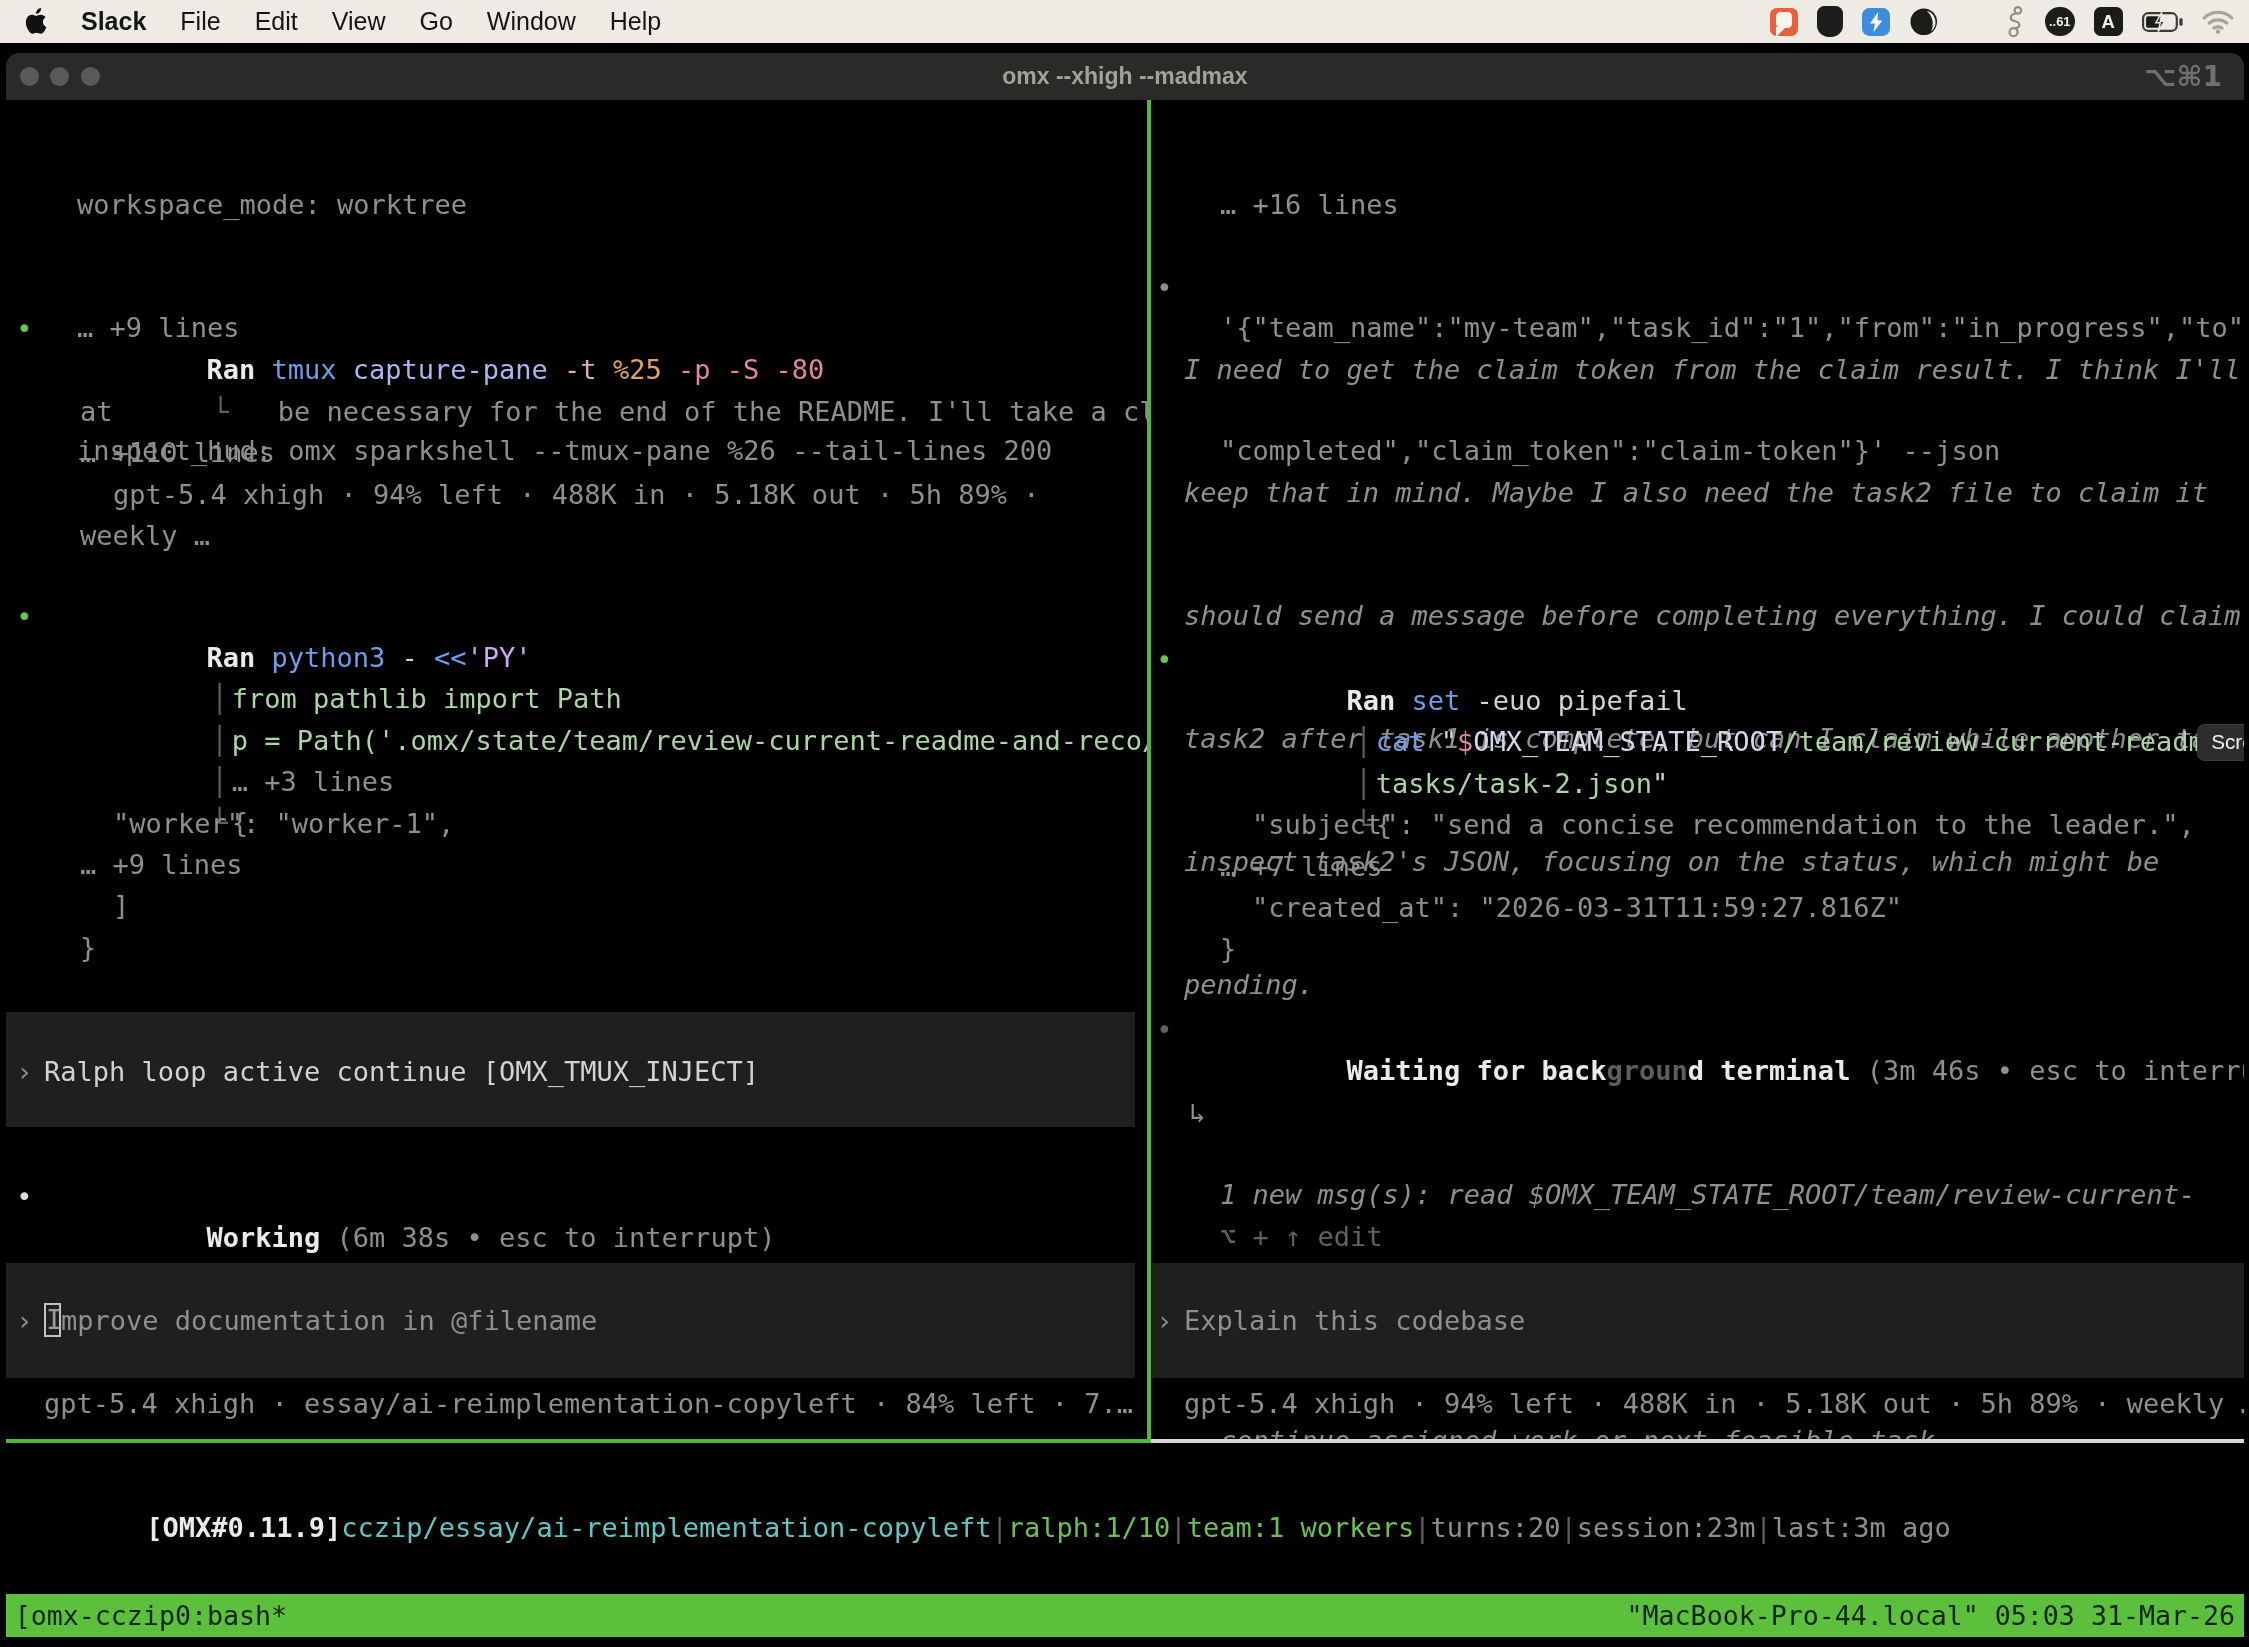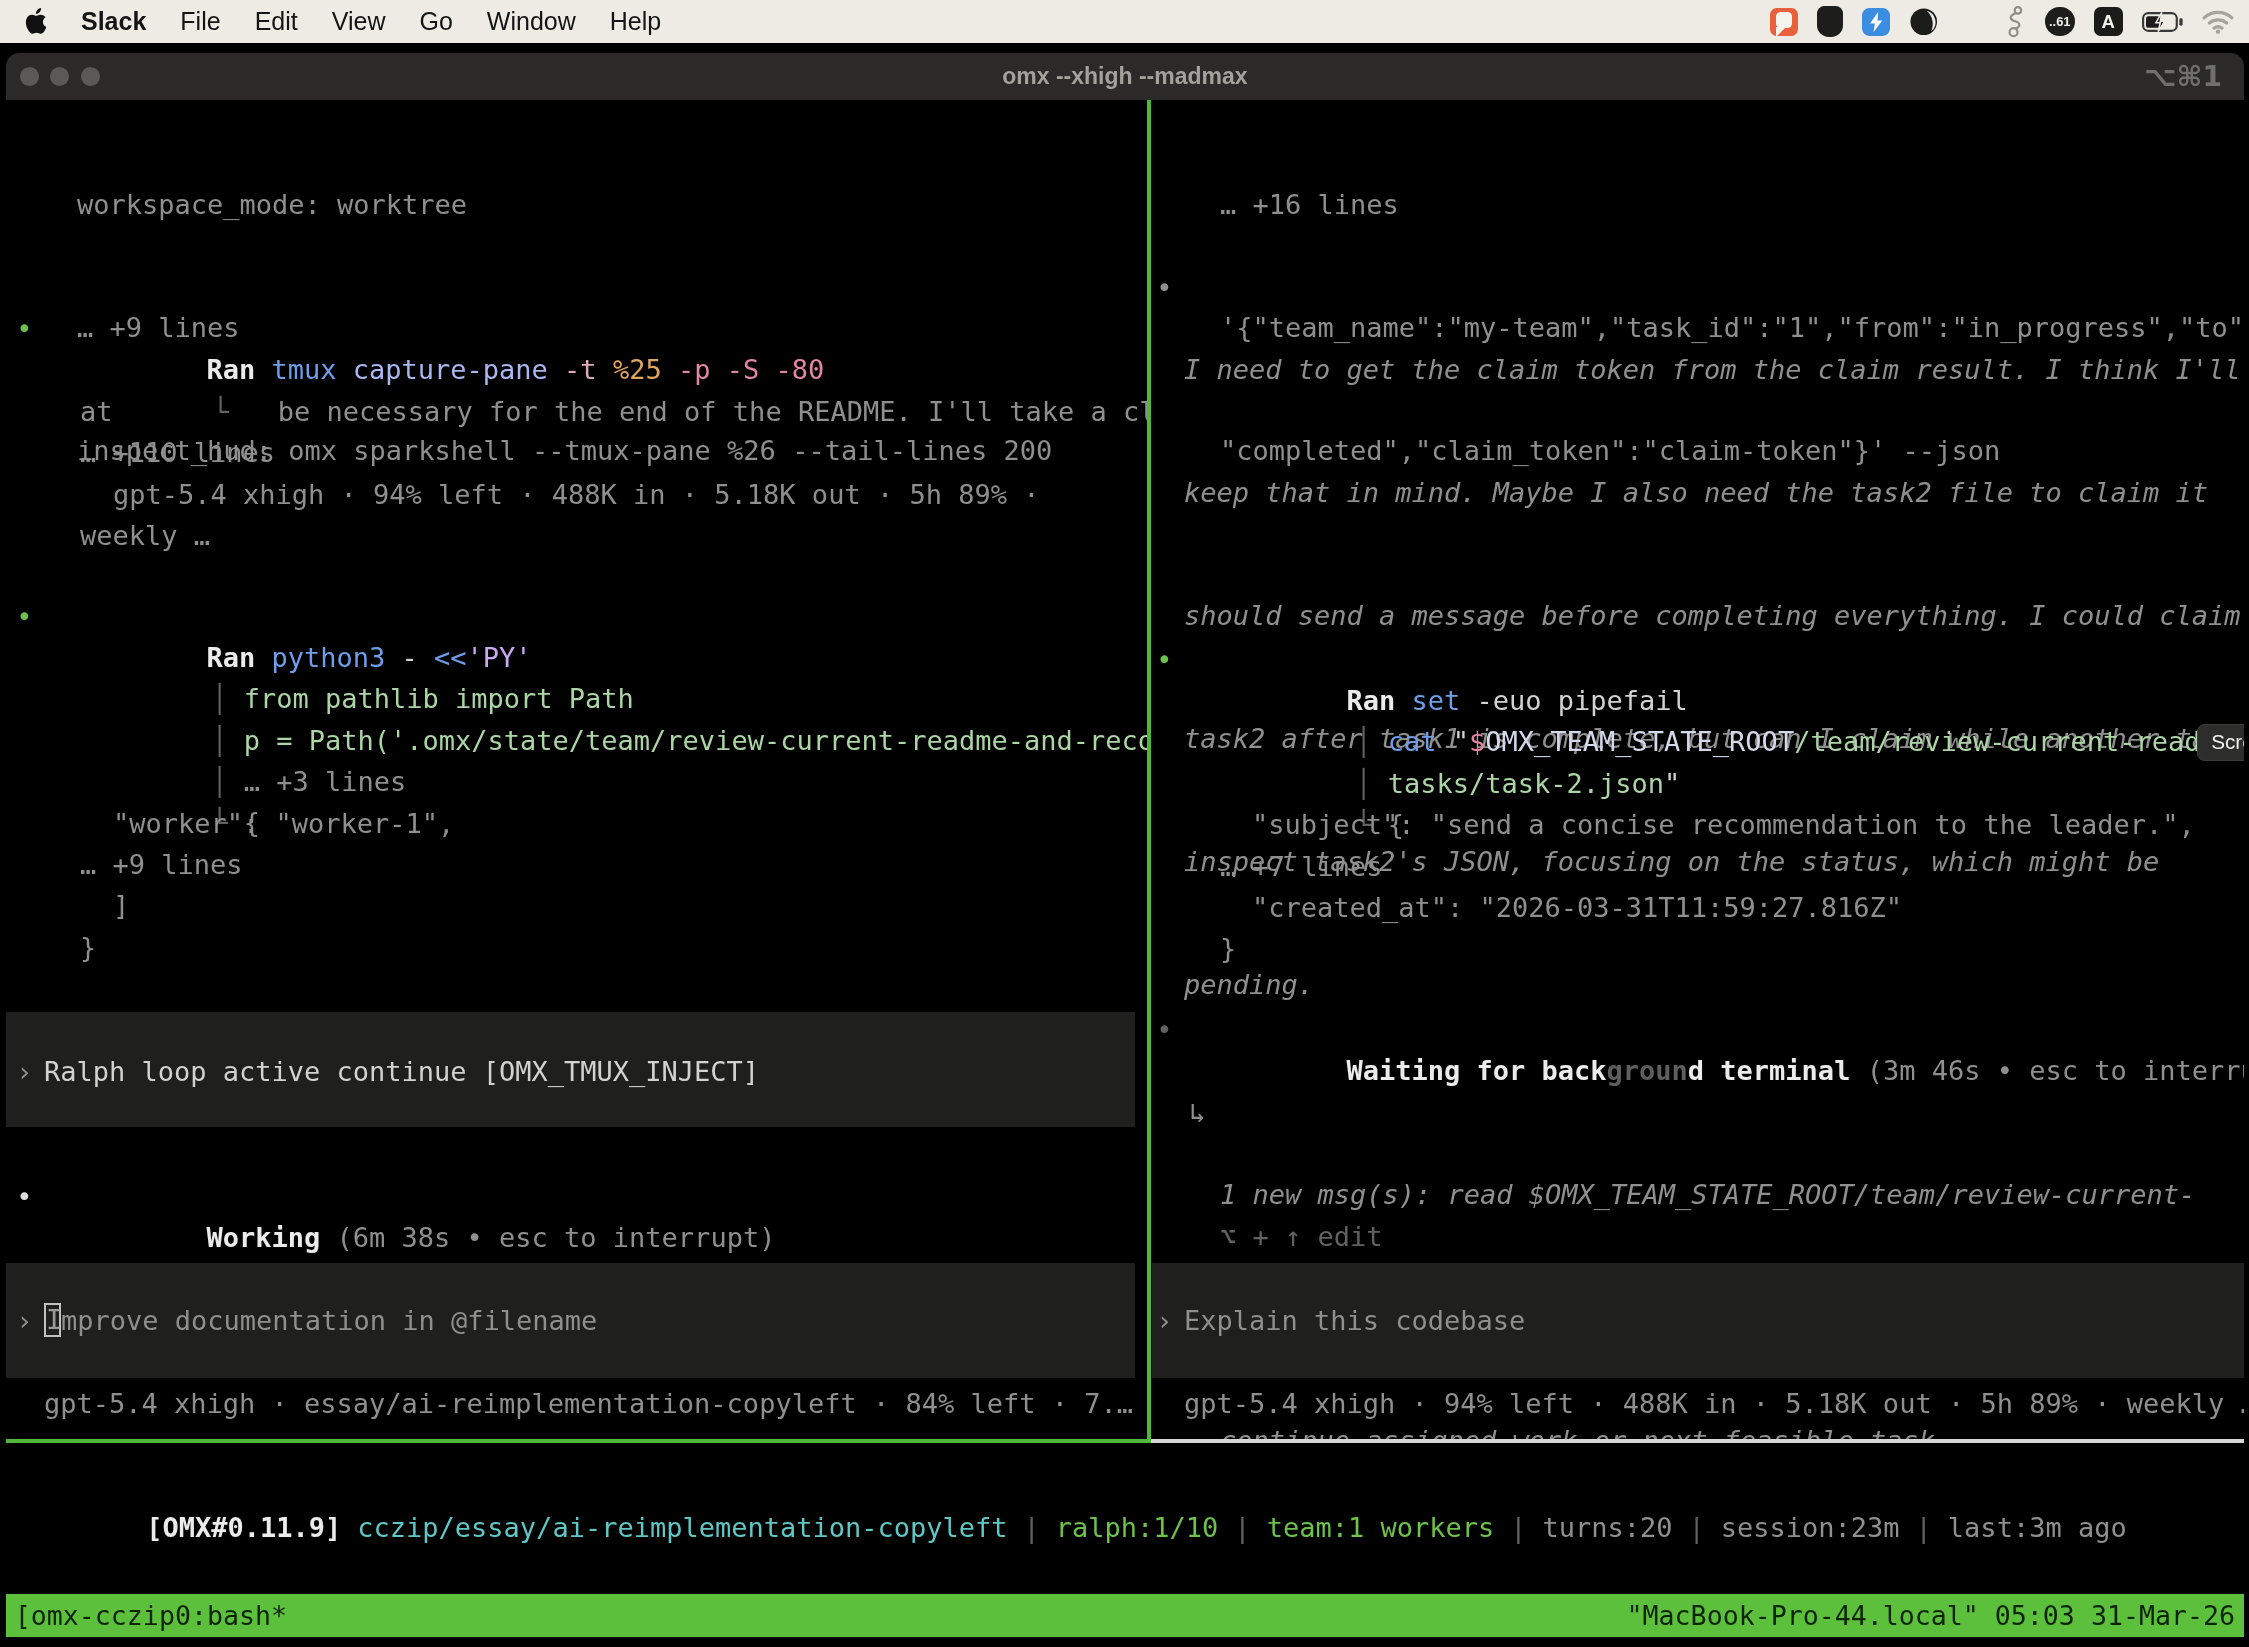--- a/index.html
+++ b/index.html
@@ -46,31 +46,31 @@
   .pane{position:absolute;top:0;height:1343px;overflow:hidden;}
   .ln{position:absolute;white-space:pre;}
   .band{position:absolute;background:#1f1f1e;}
   
   .gray{color:#8f8f8f;} .dim{color:#616161;} .ltgray{color:#d2d2d2;} .white{color:#ebebeb;}
   .blue{color:#6e9eea;} .lav{color:#aab6f0;} .pinkl{color:#dfaab8;} .orange{color:#dfa45f;}
   .rose{color:#e2879f;} .purple{color:#c9aaf0;} .green{color:#abd5a4;} .varw{color:#d4d8ea;}
   .cyan{color:#5fc7c5;} .sgreen{color:#6cc24a;} .shim{color:#5e5e5e;}
   .b{font-weight:bold;} .it{font-style:italic;}
   .bullet-g{color:#6cc24a;} .bullet-w{color:#dcdcdc;}
-  .m1{margin-left:16px;text-align:center;} .m3{margin-left:49px;}
+  .m1{margin-left:4px;text-align:center;} .m3{margin-left:49px;}
   .cursor{position:absolute;width:17px;height:34px;border:2.2px solid #c2c2c2;box-sizing:border-box;
           color:#9a9a9a;font-size:27px;line-height:29.5px;text-align:center;}
   .vline{position:absolute;top:0;width:3.7px;height:1343px;background:#4fb83a;}
   .hline-g{position:absolute;top:1339px;height:3.7px;background:#4fb83a;}
   .hline-w{position:absolute;top:1339px;height:3.7px;background:#d6d6d6;}
   .tooltip{position:absolute;background:#2d2d2c;border:0.7px solid #3d3d3c;border-radius:7.4px;
            color:#f0f0f0;font-family:"Liberation Sans",sans-serif;font-size:20.7px;
            height:35px;line-height:34px;padding:0 13.3px;width:103px;}
   .omxline{position:absolute;left:10.3px;top:1366px;white-space:pre;}
-  .sp{margin-left:16px;}
+  .sp{}
   .tmuxbar{position:absolute;left:0;top:1494px;width:100%;height:43px;background:#5cc03c;
            color:#0d2405;display:flex;align-items:center;justify-content:space-between;
            box-sizing:border-box;padding:0 8.9px;font-size:26.6px;}
 </style>
 </head>
 <body>
 
 <div class="screen">
 
   <div class="menubar">

